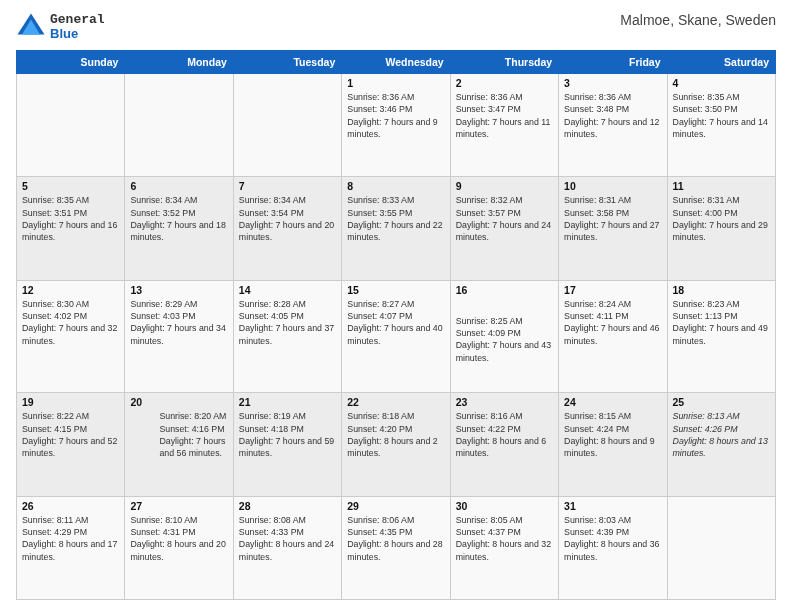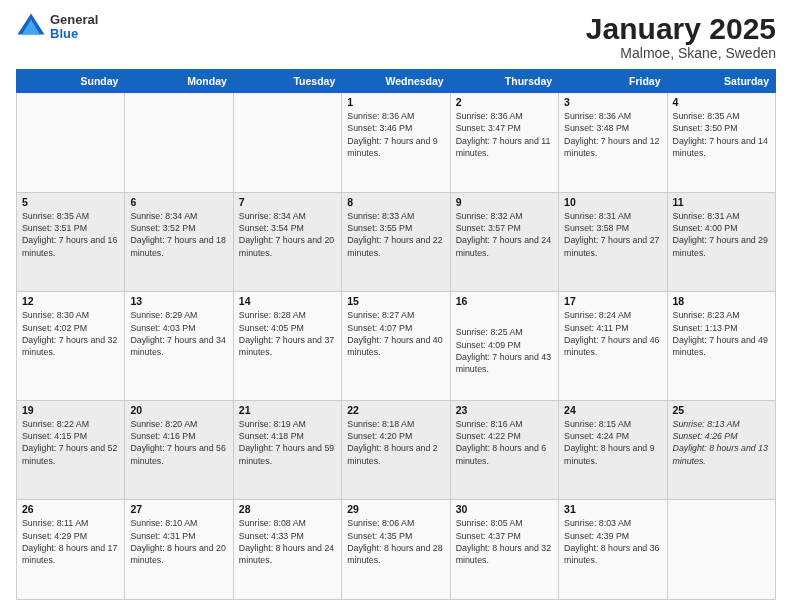--- a/index.html
+++ b/index.html
@@ -30,20 +30,21 @@
     }
     .logo-text {
       display: flex;
       flex-direction: column;
       line-height: 1.1;
     }
     .logo-general {
       font-size: 13px;
       font-weight: bold;
       color: #333;
+      font-family: Liberation Mono, monospace;
     }
     .logo-blue {
       font-size: 13px;
       font-weight: bold;
       color: #1565c0;
     }
     .logo-icon {
       width: 30px;
       height: 30px;
     }
@@ -114,21 +115,20 @@
       <svg class="logo-icon" viewBox="0 0 40 40">
         <polygon points="20,2 38,30 2,30" fill="#1565c0"></polygon>
         <polygon points="20,10 32,30 8,30" fill="#42a5f5"></polygon>
       </svg>
       <div class="logo-text">
         <span class="logo-general">General</span>
         <span class="logo-blue">Blue</span>
       </div>
     </div>
     <div class="title-block">
-      <h1>January 2025</h1>
       <h2>Malmoe, Skane, Sweden</h2>
     </div>
   </div>
 
   <table class="calendar">
     <thead>
       <tr>
       <th>Sunday</th>
           <th>Monday</th>
           <th>Tuesday</th>
@@ -258,21 +258,21 @@
         </tr>
         <tr>
           <td>
             <div class="day-number">19</div>
             <div class="day-info" style="white-space: pre-wrap;">Sunrise: 8:22 AM
 Sunset: 4:15 PM
 Daylight: 7 hours and 52 minutes.</div>
           </td>
           <td>
             <div class="day-number">20</div>
-            <div class="day-info" style="white-space: pre-wrap;">Sunrise: 8:20 AM
+            <div class="day-info" style="white-space: pre-wrap; margin-left: 29px;">Sunrise: 8:20 AM
 Sunset: 4:16 PM
 Daylight: 7 hours and 56 minutes.</div>
           </td>
           <td>
             <div class="day-number">21</div>
             <div class="day-info" style="white-space: pre-wrap;">Sunrise: 8:19 AM
 Sunset: 4:18 PM
 Daylight: 7 hours and 59 minutes.</div>
           </td>
           <td>

